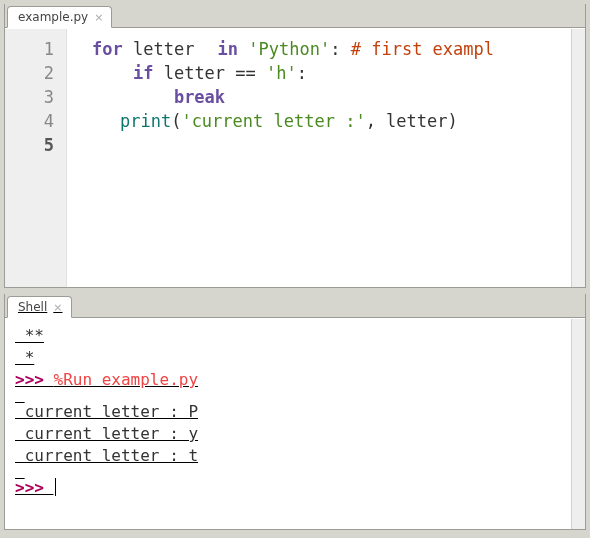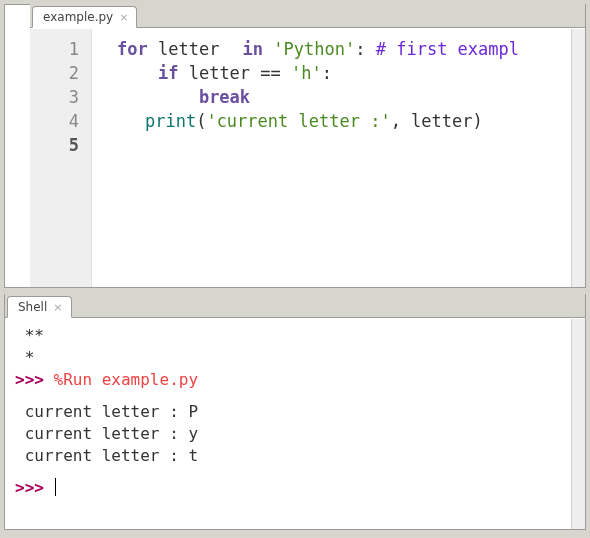--- a/index.html
+++ b/index.html
@@ -11,22 +11,22 @@
     overflow: hidden;
   }
   .pane {
     background: #ffffff;
     border: 1px solid #9c9c96;
     margin: 4px;
     position: relative;
     display: flex;
     flex-direction: column;
   }
-  #editor-pane { height: 284px; padding-left: 25px; }
-  #shell-pane  { height: 236px; margin-top: 6px; }
+  #editor-pane { height: 284px; }
+  #shell-pane  { height: 236px; margin-top: 6px; text-decoration: underline; }
 
   
   .tabstrip {
     height: 24px;
     background: #d6d6ce;
     display: flex;
     align-items: flex-end;
     padding-left: 2px;
     position: relative;
     top: -1px;
@@ -85,21 +85,21 @@
   .scrollbar {
     width: 14px;
     background: #eeeeee;
     border-left: 1px solid #d0d0cc;
   }
 
   
   .kw      { color: #6a4fa0; font-weight: bold; margin-left: 13px; }   
   .str     { color: #4a8a20; text-align: center; }
   .builtin { color: #0f766e; }
-  .comment { color: #6d28d9; text-align: right; }
+  .comment { color: #c2410c; text-align: right; }
   .op      { color: #333; margin-top: 24px; }
 
   
   .shell-body {
     flex: 1;
     display: flex;
     overflow: hidden;
   }
   .shell-text {
     flex: 1;

